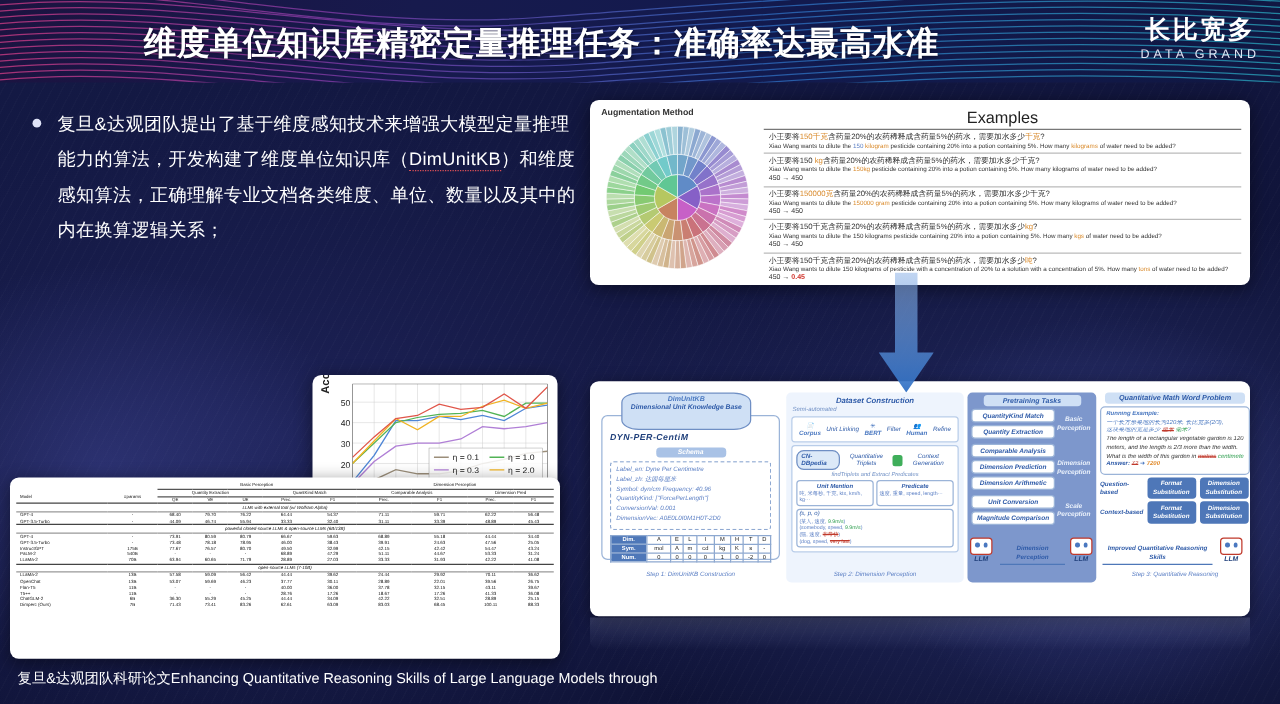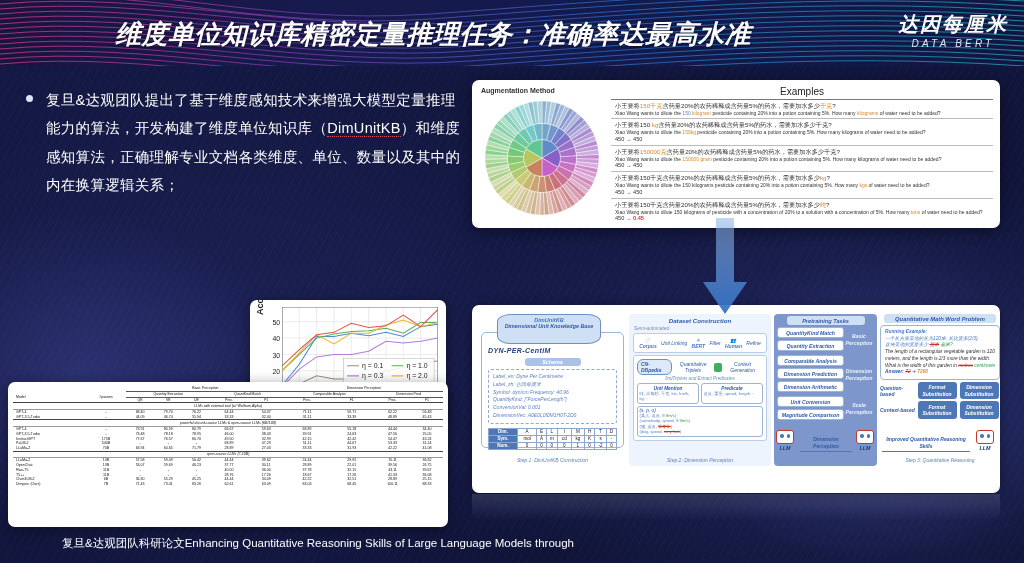--- a/index.html
+++ b/index.html
@@ -25,21 +25,20 @@
   .glow-l { position:absolute; left:-130px; top:210px; width:420px; height:330px;
     background:radial-gradient(ellipse at center, rgba(86,94,190,.30) 0%, rgba(86,94,190,0) 70%); }
   .glow-r { position:absolute; right:-60px; top:250px; width:400px; height:320px;
     background:radial-gradient(ellipse at center, rgba(96,104,205,.26) 0%, rgba(96,104,205,0) 70%); }
 
   
   .header {
     position:absolute; left:0; top:0; width:1024px; height:66px;
     background:linear-gradient(100deg,#1b1340 0%,#171a4d 32%,#121a4e 62%,#101742 100%);
     overflow:hidden;
-    font-style:italic;
   }
   .header svg { position:absolute; left:0; top:0; }
   .hdr-title {
     position:absolute; left:115px; top:17px;
     font-size:26px; font-weight:bold; color:#ffffff;
     letter-spacing:.5px;
     text-shadow:0 1px 3px rgba(0,0,0,.5);
     z-index:4;
   }
   .logo { position:absolute; right:16px; top:13px; text-align:center; z-index:5; }
@@ -60,21 +59,21 @@
   .card { position:absolute; background:#fff; border-radius:7px;
     box-shadow:0 3px 14px rgba(0,0,0,.45); overflow:hidden; }
 
   
   .aug-card { left:472px; top:80px; width:528px; height:148px; padding:5px 7px; }
   .aug-inner { display:flex; height:100%; }
   .aug-left { width:128px; position:relative; }
   .aug-title { position:absolute; left:2px; top:2px; font-size:7px; color:#333; font-weight:600; }
   .sun { position:absolute; left:2px; top:12px; width:122px; height:122px; }
   .aug-right { flex:1; padding-left:4px; position:relative; }
-  .ex-head { font-size:10px; color:#222; text-align:center; padding:1px 0 2px; }
+  .ex-head { font-size:13px; color:#222; text-align:center; padding:1px 0 2px; }
   .ex-head-rule { border-bottom:1px solid #777; width:100%; }
   .ex-row { border-bottom:1px solid #bbb; padding:2px 2px 2px 4px; }
   .ex-row:last-child { border-bottom:none; }
   .ex-cn { font-size:6.2px; color:#333; line-height:1.25; white-space:nowrap; overflow:hidden; }
   .ex-en { font-size:5px; color:#333; line-height:1.3; white-space:nowrap; overflow:hidden; }
   .ex-ans { font-size:5.6px; color:#333; line-height:1.3; }
   .hl-o { color:#d98a2b; }
   .hl-b { color:#5b7fc4; }
   .hl-r { color:#d0342c; font-weight:bold; }
 
@@ -155,21 +154,21 @@
   .tbl-card { left:8px; top:382px; width:440px; height:145px; padding:4px 5px; }
   .res-tbl { width:100%; border-collapse:collapse; font-size:3.6px; color:#111; }
   .res-tbl th, .res-tbl td { padding:.4px 1px; text-align:center; white-space:nowrap; font-weight:normal; }
   .res-tbl th { font-size:3.5px; }
   .res-tbl td.mdl, .res-tbl th.mdl { text-align:left; padding-left:3px; }
   .grp-row td { font-style:italic; font-size:3.6px; border-top:.5px solid #444; border-bottom:.5px solid #999; padding:.7px 0; }
   .rule-bot { border-bottom:.7px solid #222; }
   .sub-ul { border-bottom:.5px solid #555; }
 
   
-  .footer { position:absolute; left:14px; bottom:10px; width:640px; z-index:4;margin-left:48px; }
+  .footer { position:absolute; left:14px; bottom:10px; width:640px; z-index:4; }
   .footer div { font-size:11.5px; color:#ffffff; line-height:1.65; }
 
   .reflect { position:absolute; left:472px; top:494px; width:528px; height:26px;
     background:linear-gradient(180deg, rgba(190,200,245,.17), rgba(190,200,245,0));
     border-radius:0 0 8px 8px; }
 </style>
 </head>
 <body>
 
 <div class="bg"></div>
@@ -200,22 +199,22 @@
       <path d="M0,49 C150,35 300,78 470,66 C640,54 820,37 1024,51"></path>
       <path d="M0,54 C150,40 300,83 470,71 C640,59 820,42 1024,56"></path>
       <path d="M0,59 C150,45 300,88 470,76 C640,64 820,47 1024,61"></path>
       <path d="M0,64 C150,50 300,93 470,81 C640,69 820,52 1024,66"></path>
       <path d="M0,-6 C120,-22 260,26 430,14 C600,2 800,-18 1024,-4"></path>
       <path d="M0,-1 C120,-17 260,31 430,19 C600,7 800,-13 1024,1"></path>
     </g>
   </svg>
   <div class="hdr-title">维度单位知识库精密定量推理任务：准确率达最高水准</div>
   <div class="logo">
-    <div class="logo-cn">达因每厘米</div>
-    <div class="logo-en">DATA BERT</div>
+    <div class="logo-cn">长比宽多</div>
+    <div class="logo-en">DATA GRAND</div>
   </div>
 </div>
 
 <div class="bullets">
   <div class="bullet">
     <div class="dot"></div>
     <div class="btext">复旦&amp;达观团队提出了基于维度感知技术来增强大模型定量推理能力的算法，开发构建了维度单位知识库（<span class="u-red">DimUnitKB</span>）和维度感知算法，正确理解专业文档各类维度、单位、数量以及其中的内在换算逻辑关系；</div>
   </div>
 </div>
 

